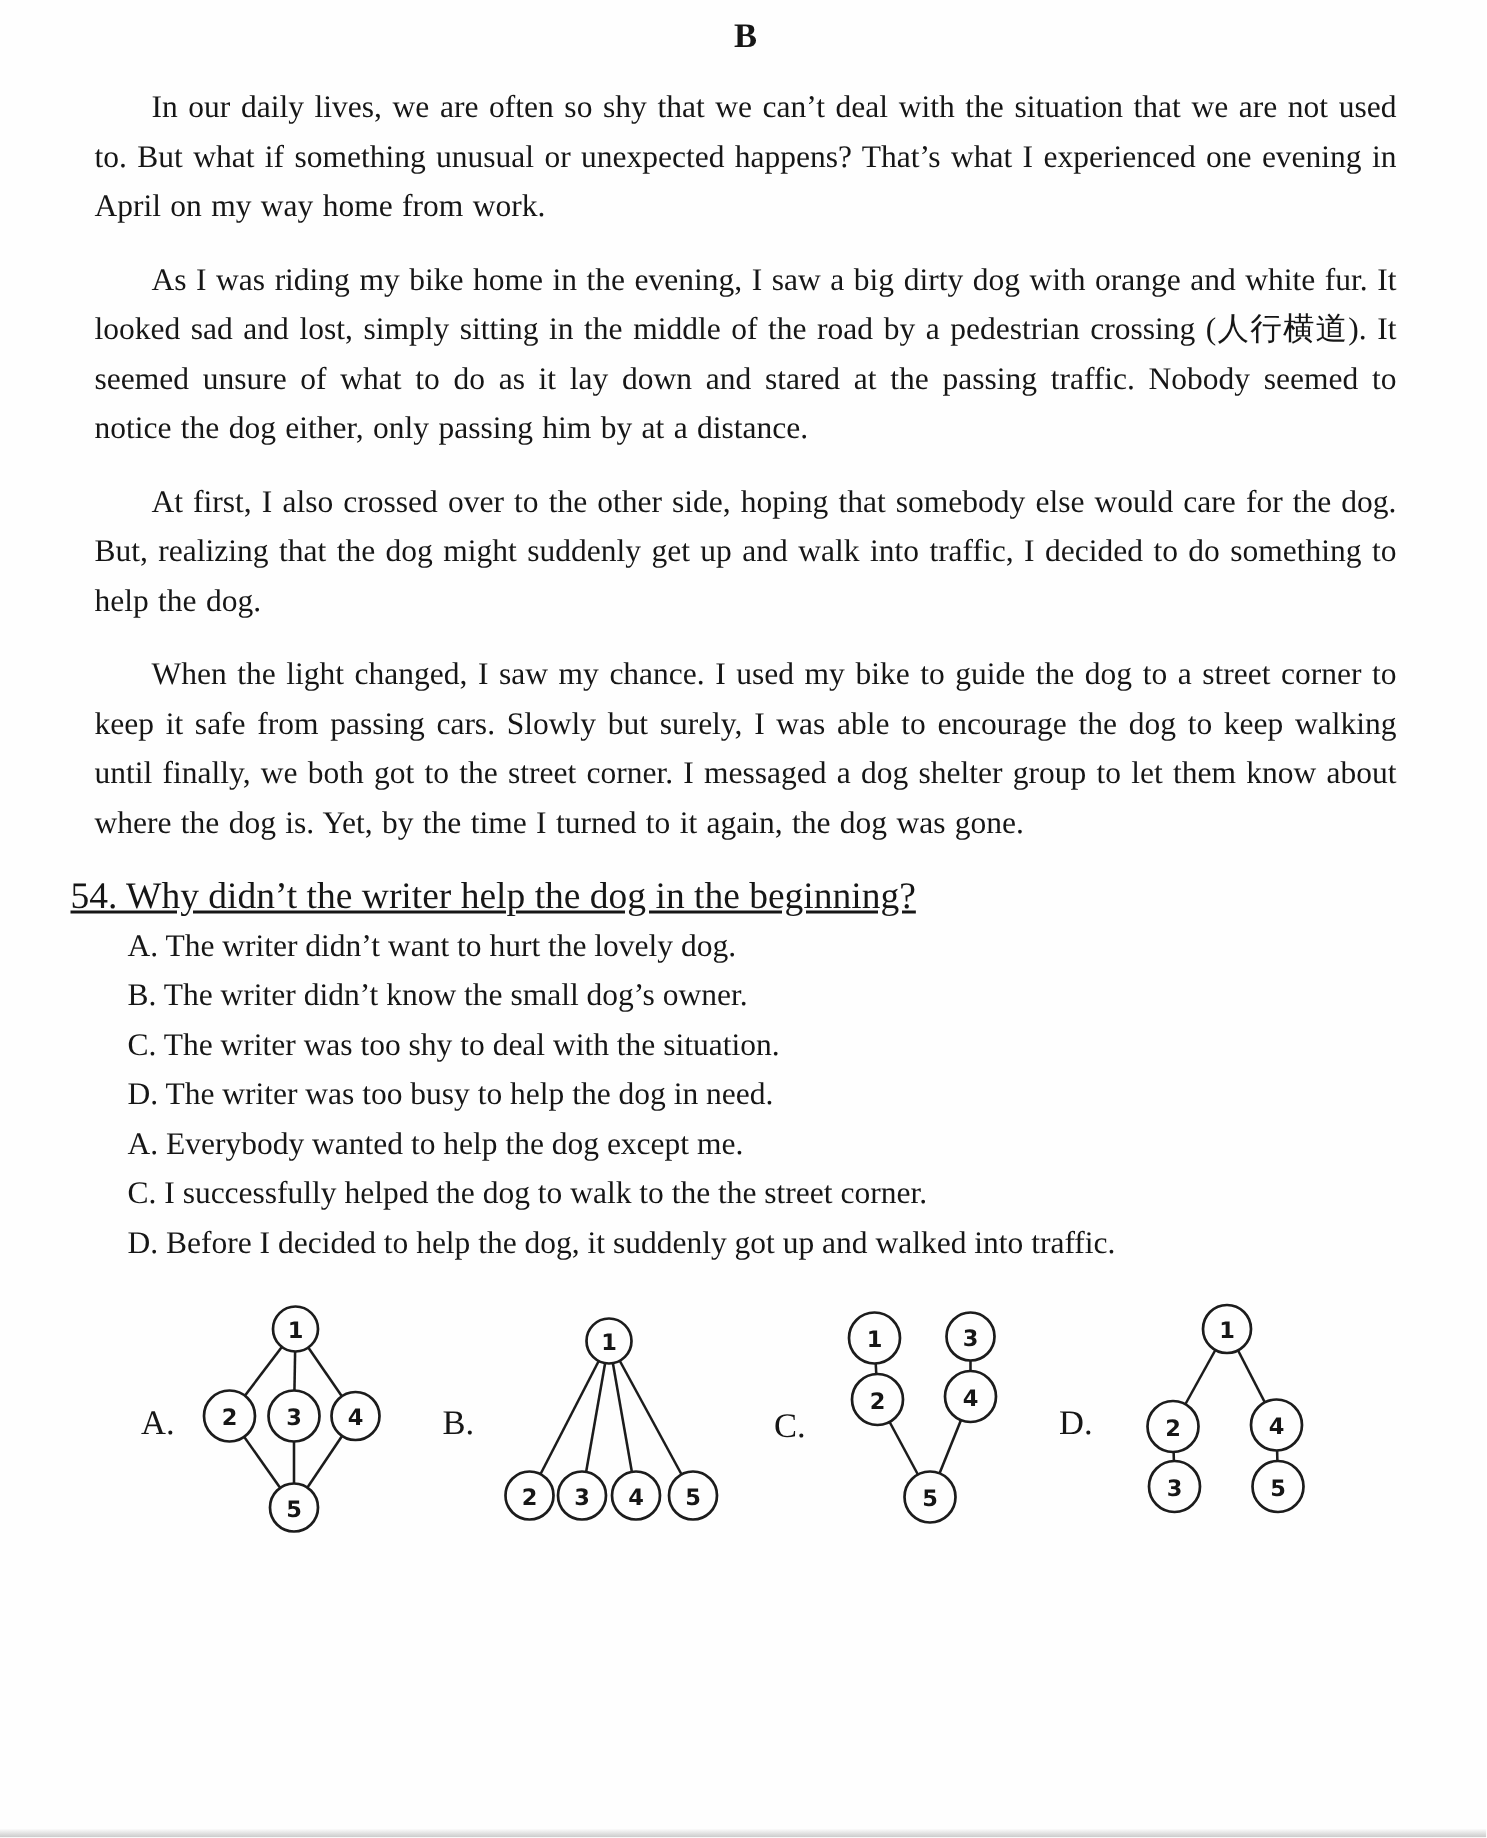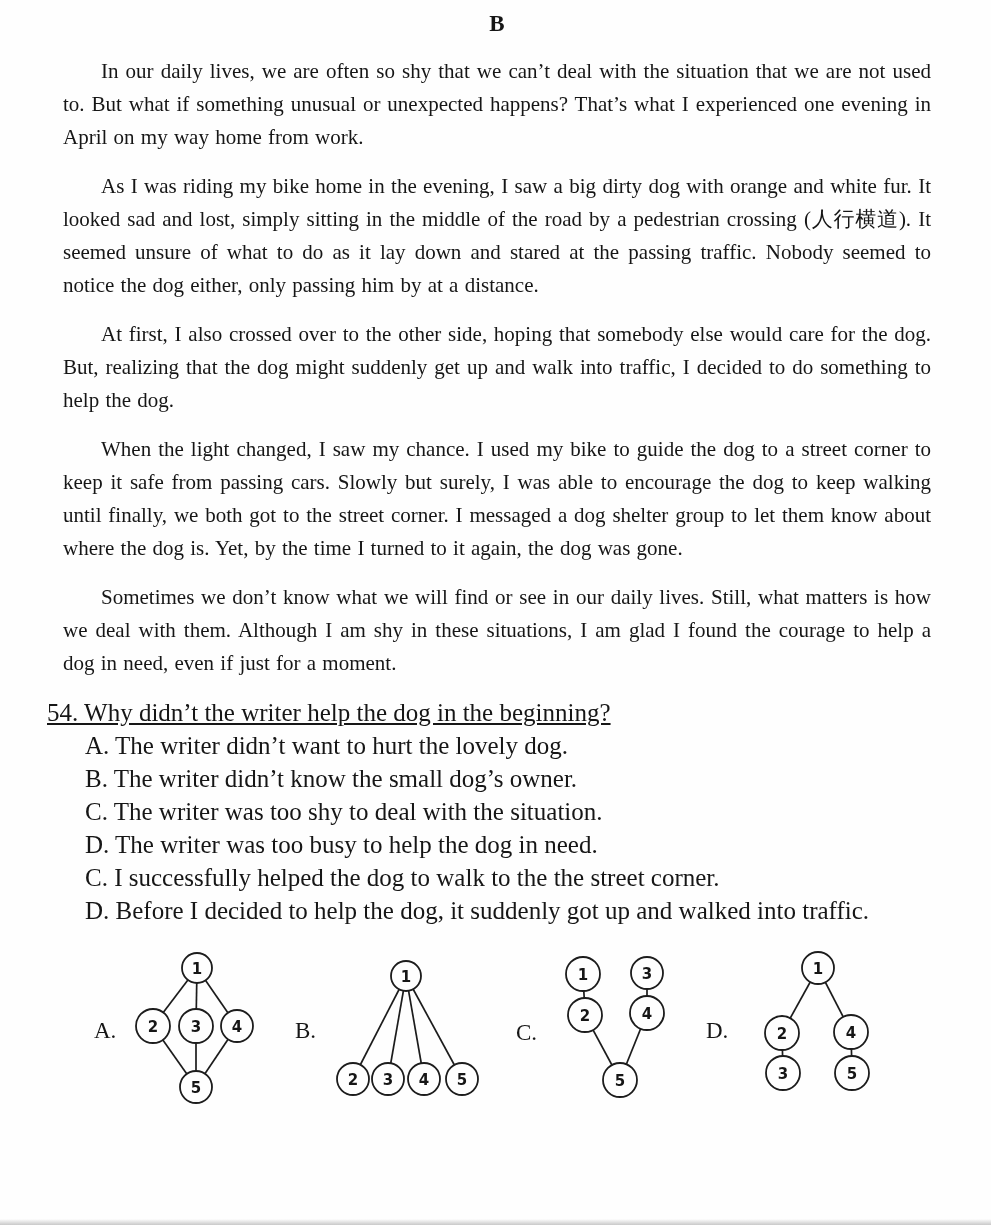--- a/index.html
+++ b/index.html
@@ -27,21 +27,21 @@
     text-align:justify;
     text-indent:38px;
     word-spacing:1px;
   }
   .q{
     font-size:25px;
     line-height:33px;
     text-decoration:underline;
   }
   .opt{
-    font-size:25px;
+    font-size:21px;
     line-height:33px;
     padding-left:38px;
     font-family:Liberation Serif, serif;
   }
   .diagram-strip{
     display:block;
     margin-top:4px;
   }
   .edge{
     stroke:#1c1c1c;
@@ -77,28 +77,28 @@
 <body>
 
 <div class="page">
 
   <div class="title">B</div>
 
   <p class="para">In our daily lives, we are often so shy that we can’t deal with the situation that we are not used to. But what if something unusual or unexpected happens? That’s what I experienced one evening in April on my way home from work.</p>
   <p class="para">As I was riding my bike home in the evening, I saw a big dirty dog with orange and white fur. It looked sad and lost, simply sitting in the middle of the road by a pedestrian crossing (人行横道). It seemed unsure of what to do as it lay down and stared at the passing traffic. Nobody seemed to notice the dog either, only passing him by at a distance.</p>
   <p class="para">At first, I also crossed over to the other side, hoping that somebody else would care for the dog. But, realizing that the dog might suddenly get up and walk into traffic, I decided to do something to help the dog.</p>
   <p class="para">When the light changed, I saw my chance. I used my bike to guide the dog to a street corner to keep it safe from passing cars. Slowly but surely, I was able to encourage the dog to keep walking until finally, we both got to the street corner. I messaged a dog shelter group to let them know about where the dog is. Yet, by the time I turned to it again, the dog was gone.</p>
-  <p class="para">Sometimes we don’t know what we will find or see in our daily lives. Still, what matters is how we deal with them. Although I am shy in these situations, I am glad I found the courage to help a dog in need, even if just for a moment.</p>
 
   <div class="q">54. Why didn’t the writer help the dog in the beginning?</div>
   <div class="opt">A. The writer didn’t want to hurt the lovely dog.</div>
   <div class="opt">B. The writer didn’t know the small dog’s owner.</div>
   <div class="opt">C. The writer was too shy to deal with the situation.</div>
   <div class="opt">D. The writer was too busy to help the dog in need.</div>
 
+  <div class="opt">A. Everybody wanted to help the dog except me.</div>
   <div class="opt">C. I successfully helped the dog to walk to the the street corner.</div>
   <div class="opt">D. Before I decided to help the dog, it suddenly got up and walked into traffic.</div>
 
 
   <svg id="diagrams" class="diagram-strip" width="897" height="190" viewBox="47 1035 897 190">
       <g>
         <text x="94" y="1142" class="diagram-label">A.</text>
         <line x1="197" y1="1072" x2="153" y2="1130" class="edge"></line>
         <line x1="197" y1="1072" x2="196" y2="1130" class="edge"></line>
         <line x1="197" y1="1072" x2="237" y2="1130" class="edge"></line>

